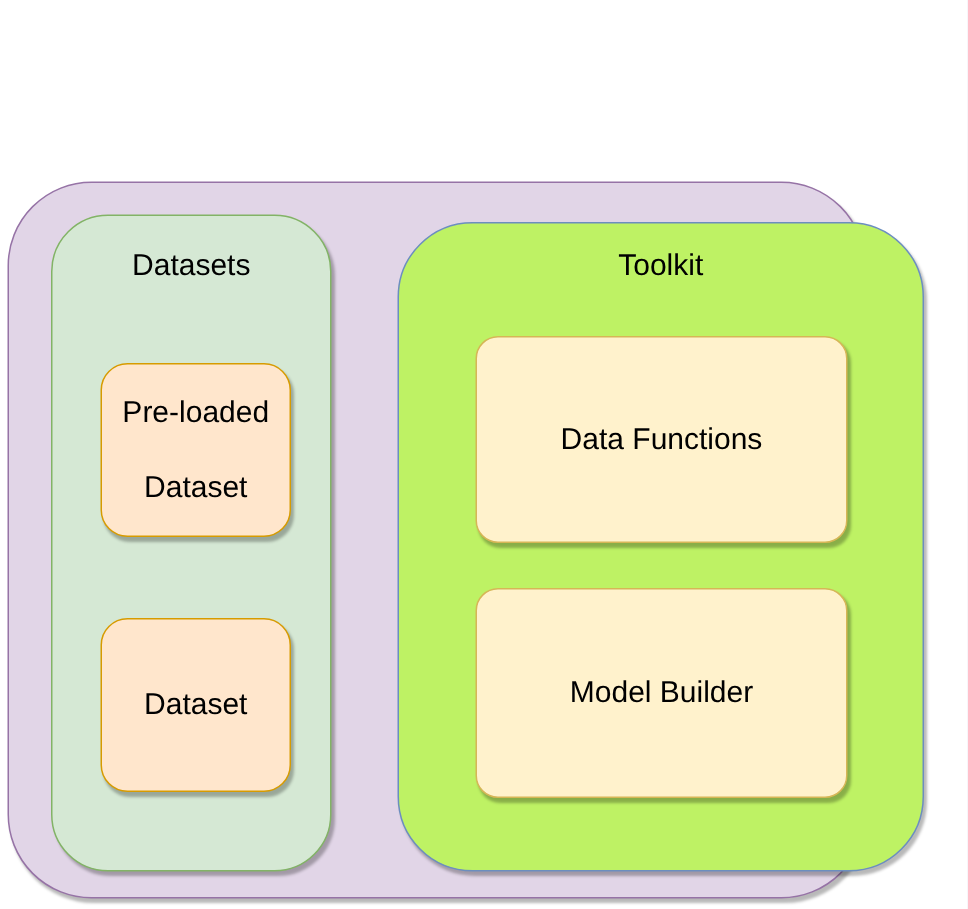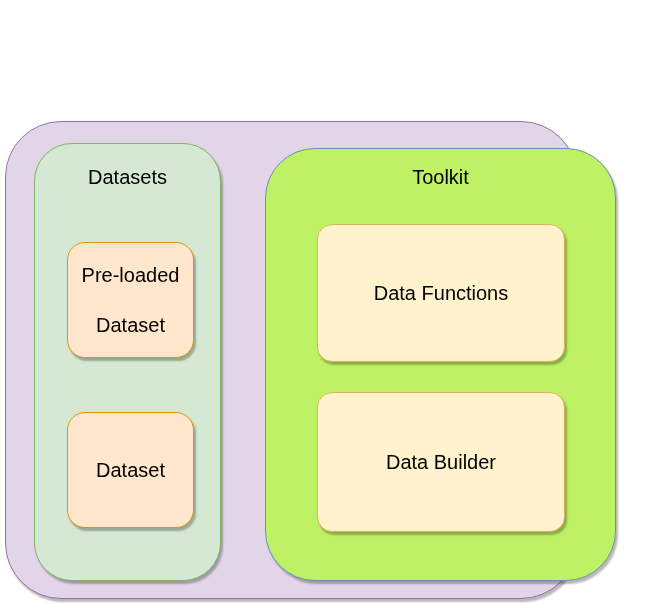--- a/index.html
+++ b/index.html
@@ -111,18 +111,18 @@
     </div>
 
     <div class="shape toolkit-group">
       <div class="group-label">Toolkit</div>
 
       <div class="shape node tool-node data-functions-node">
         <div class="node-line">Data Functions</div>
       </div>
 
       <div class="shape node tool-node model-builder-node">
-        <div class="node-line">Data Builder</div>
+        <div class="node-line">Model Builder</div>
       </div>
     </div>
 
   </div>
 </div>
 
 </body></html>

